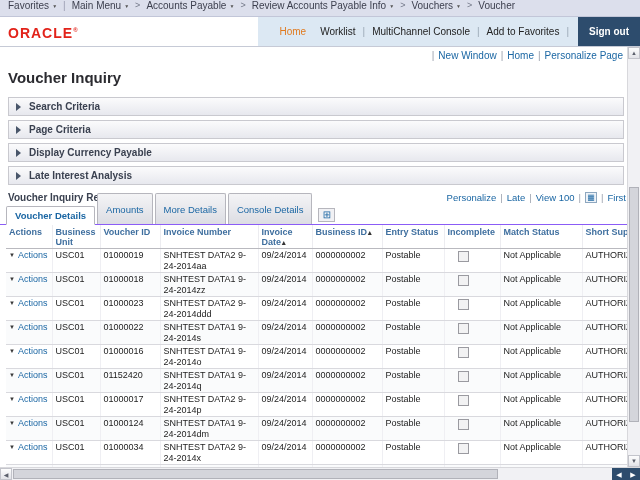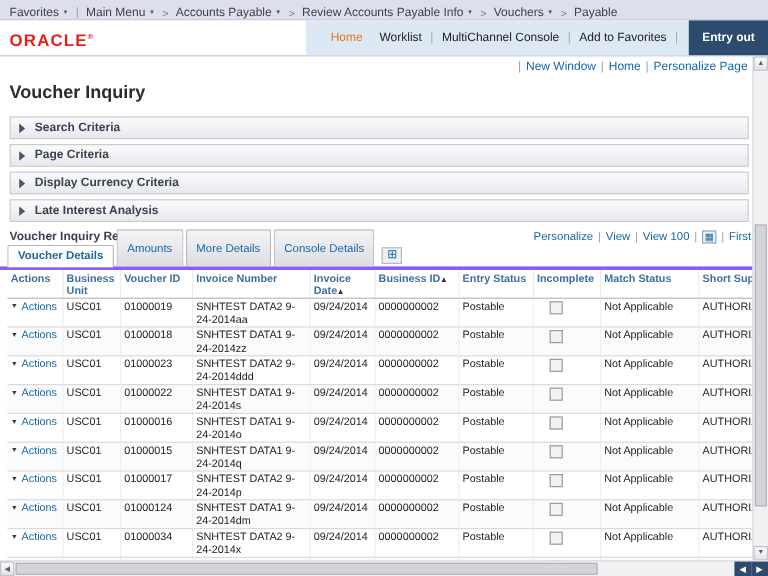--- a/index.html
+++ b/index.html
@@ -3,21 +3,21 @@
 <meta charset="utf-8">
 <style>
   * { margin:0; padding:0; box-sizing:border-box; }
   html,body { width:640px; height:480px; overflow:hidden; background:#fff;
     font-family:"Liberation Sans", sans-serif; font-size:10px; color:#222; }
   .screen { position:relative; width:640px; height:480px; overflow:hidden; background:#fff; }
   a, .lnk { color:var(--link,#1a66a3); text-decoration:none; cursor:pointer; }
 
   
   .crumb-bar { height:17px; background:var(--crumb-bg,#dcdfec); border-bottom:1px solid #c2c6d8;
-    display:flex; align-items:flex-end; padding:0 6px; color:#41424e; white-space:nowrap; }
+    display:flex; align-items:flex-start; padding:0 6px; color:#41424e; white-space:nowrap; }
   .crumb-item { display:inline-flex; align-items:center; cursor:pointer; margin:0 2px; color:#3c3f4e; }
   .caret { font-size:5px; color:#555; margin-left:3px; }
   .crumb-vsep { color:#9b9fb2; margin:0 4px; }
   .crumb-sep { color:#707585; margin:0 4px; font-size:9px; }
 
   
   .masthead { position:relative; height:30px; background:#fff; border-bottom:1px solid #c6cad6; }
   .logo { position:absolute; left:8px; top:8px; color:var(--logo-red,#e2231a); font-weight:bold;
     font-size:14px; letter-spacing:1px; }
   .logo sup { font-size:6px; }
@@ -48,21 +48,21 @@
   .results-head { height:17px; display:flex; align-items:center; justify-content:space-between;
     padding:0 14px 0 8px; }
   .results-title { font-weight:bold; color:#3a4150; font-size:10px; }
   .toolbar { display:flex; align-items:center; white-space:nowrap; font-size:9.5px; }
   .toolbar .sep { color:#9aa0ad; margin:0 4px; }
   .tb-icon { display:inline-flex; align-items:center; justify-content:center; width:12px; height:11px;
     border:1px solid #8ea7bf; background:#eef3f8; color:var(--link,#1a66a3); font-size:8px; cursor:pointer; }
 
   
   .tabs { display:flex; align-items:flex-end; height:19px; padding-left:6px;
-    border-bottom:3px solid #8b5cf6; }
+    border-bottom:1px solid #8b5cf6; }
   .tab { height:31px; display:flex; align-items:center; padding:0 8px; margin-right:2px;
     border:1px solid #b6b6bd; border-bottom:none; border-radius:2px 2px 0 0;
     background:linear-gradient(#f4f4f6,#dcdde3); color:var(--link,#1a66a3); font-size:9.5px;
     cursor:pointer; white-space:nowrap; }
   .tab.active { background:#fff; font-weight:bold; height:19px; margin-bottom:-1px;
     border-bottom:1px solid #fff; }
   .tab-grid-btn { width:17px; height:14px; border:1px solid #b6b6bd; background:#f1f1f4;
     color:var(--link,#1a66a3); font-size:10px; line-height:12px; text-align:center; margin:0 0 2px 4px;
     cursor:pointer; }
 
@@ -126,35 +126,35 @@
         <span>Review Accounts Payable Info</span>
         <span class="caret">▼</span>
       </span>
     <span class="crumb-sep">&gt;</span>
     <span class="crumb-item">
         <span>Vouchers</span>
         <span class="caret">▼</span>
       </span>
     <span class="crumb-sep">&gt;</span>
     <span class="crumb-item">
-        <span>Payable</span>
+        <span>Voucher</span>
       </span>
   </div>
 
   <div class="masthead">
     <span class="logo"><span>ORACLE</span><sup>®</sup></span>
     <div class="mast-right">
       <span class="mast-link home">Home</span>
       <span class="mast-link">Worklist</span>
       <span class="mast-sep">|</span>
       <span class="mast-link">MultiChannel Console</span>
       <span class="mast-sep">|</span>
       <span class="mast-link">Add to Favorites</span>
       <span class="mast-sep">|</span>
-      <span class="signout">Entry out</span>
+      <span class="signout">Sign out</span>
     </div>
   </div>
 
   <div class="pagebar">
     <span class="sep">|</span>
     <span class="lnk">New Window</span>
     <span class="sep">|</span>
     <span class="lnk">Home</span>
     <span class="sep">|</span>
     <span class="lnk">Personalize Page</span>
@@ -166,34 +166,34 @@
     <div class="section-bar">
       <span class="expand-icon"></span>
       <span class="section-label">Search Criteria</span>
     </div>
     <div class="section-bar">
       <span class="expand-icon"></span>
       <span class="section-label">Page Criteria</span>
     </div>
     <div class="section-bar">
       <span class="expand-icon"></span>
-      <span class="section-label">Display Currency Criteria</span>
+      <span class="section-label">Display Currency Payable</span>
     </div>
     <div class="section-bar">
       <span class="expand-icon"></span>
       <span class="section-label">Late Interest Analysis</span>
     </div>
   </div>
 
   <div class="results-head">
     <span class="results-title">Voucher Inquiry Results</span>
     <span class="toolbar">
       <span class="lnk">Personalize</span>
       <span class="sep">|</span>
-      <span class="lnk">View</span>
+      <span class="lnk">Late</span>
       <span class="sep">|</span>
       <span class="lnk">View 100</span>
       <span class="sep">|</span>
       <span class="tb-icon">▦</span>
       <span class="sep">|</span>
       <span class="lnk">First</span>
     </span>
   </div>
 
   <div class="tabs">
@@ -299,21 +299,21 @@
             <td class="nw">Postable</td>
             <td>
               <div class="chk"></div>
             </td>
             <td class="nw">Not Applicable</td>
             <td class="nw">AUTHORIZE-00</td>
           </tr>
           <tr class="even">
             <td class="nw"><span class="act-caret">▼</span><span class="lnk">Actions</span></td>
             <td class="nw">USC01</td>
-            <td class="nw">01000015</td>
+            <td class="nw">01152420</td>
             <td>SNHTEST DATA1 9-24-2014q</td>
             <td class="nw">09/24/2014</td>
             <td class="nw">0000000002</td>
             <td class="nw">Postable</td>
             <td>
               <div class="chk"></div>
             </td>
             <td class="nw">Not Applicable</td>
             <td class="nw">AUTHORIZE-00</td>
           </tr>

